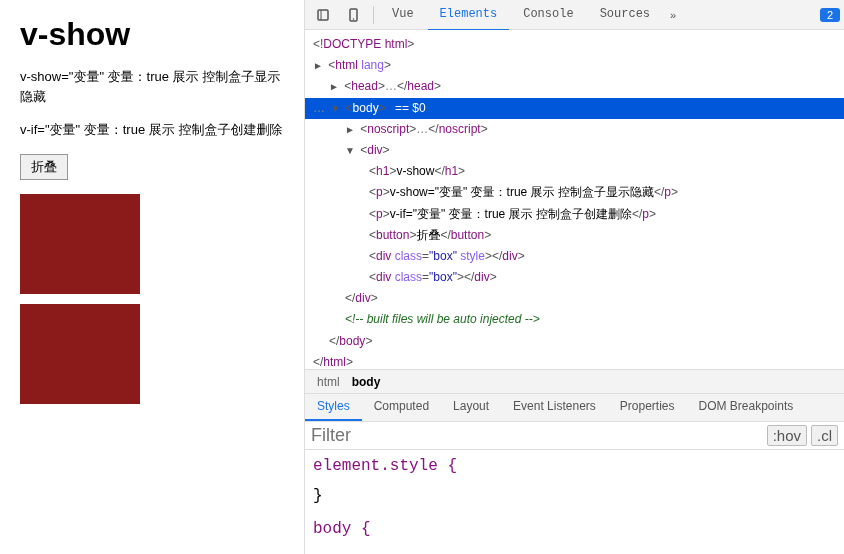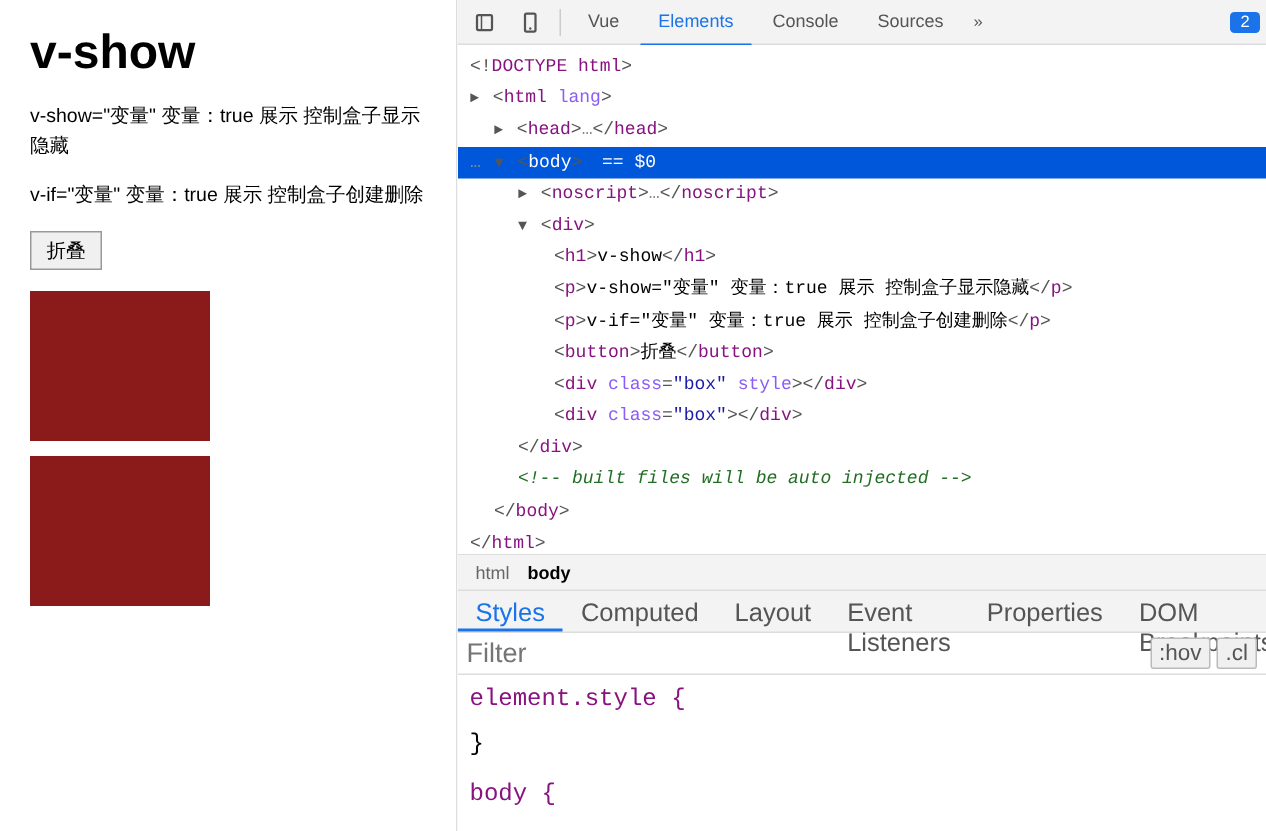--- a/index.html
+++ b/index.html
@@ -80,21 +80,21 @@
       background: #ccc;
       margin: 0 4px;
     }
     .devtools-tab {
       padding: 5px 12px;
       font-size: 12px;
       cursor: pointer;
       color: #555;
       border-bottom: 2px solid transparent;
       height: 32px;
-      display: flex; align-items: center;
+      display: flex; align-items: center; font-family: Liberation Mono, monospace;
     }
     .devtools-tab.active {
       color: #1a73e8;
       border-bottom: 2px solid #1a73e8;
     }
     .toolbar-more {
       font-size: 11px;
       color: #555;
       padding: 0 6px;
       cursor: pointer;
@@ -109,21 +109,21 @@
       min-width: 20px;
       text-align: center;
     }
 
     
     .html-tree {
       background: #fff;
       flex: 1;
       overflow: auto;
       padding: 4px 0;
-      font-family: Liberation Mono, monospace;
+      font-family: Liberation Sans, sans-serif;
       font-size: 12px;
       border-bottom: 1px solid #ddd;
     }
     .tree-line {
       padding: 1px 8px;
       white-space: nowrap;
       line-height: 1.6;
       color: #000;
     }
     .tree-line.selected {
@@ -167,21 +167,21 @@
       overflow: hidden;
     }
     .styles-tabs {
       display: flex;
       height: 28px;
       background: #f3f3f3;
       border-bottom: 1px solid #ddd;
     }
     .style-tab {
       padding: 5px 12px;
-      font-size: 17px;
+      font-size: 12px;
       cursor: pointer;
       color: #555;
       border-bottom: 2px solid transparent;
     }
     .style-tab.active {
       color: #1a73e8;
       border-bottom: 2px solid #1a73e8;
     }
     .styles-filter-row {
       display: flex;

